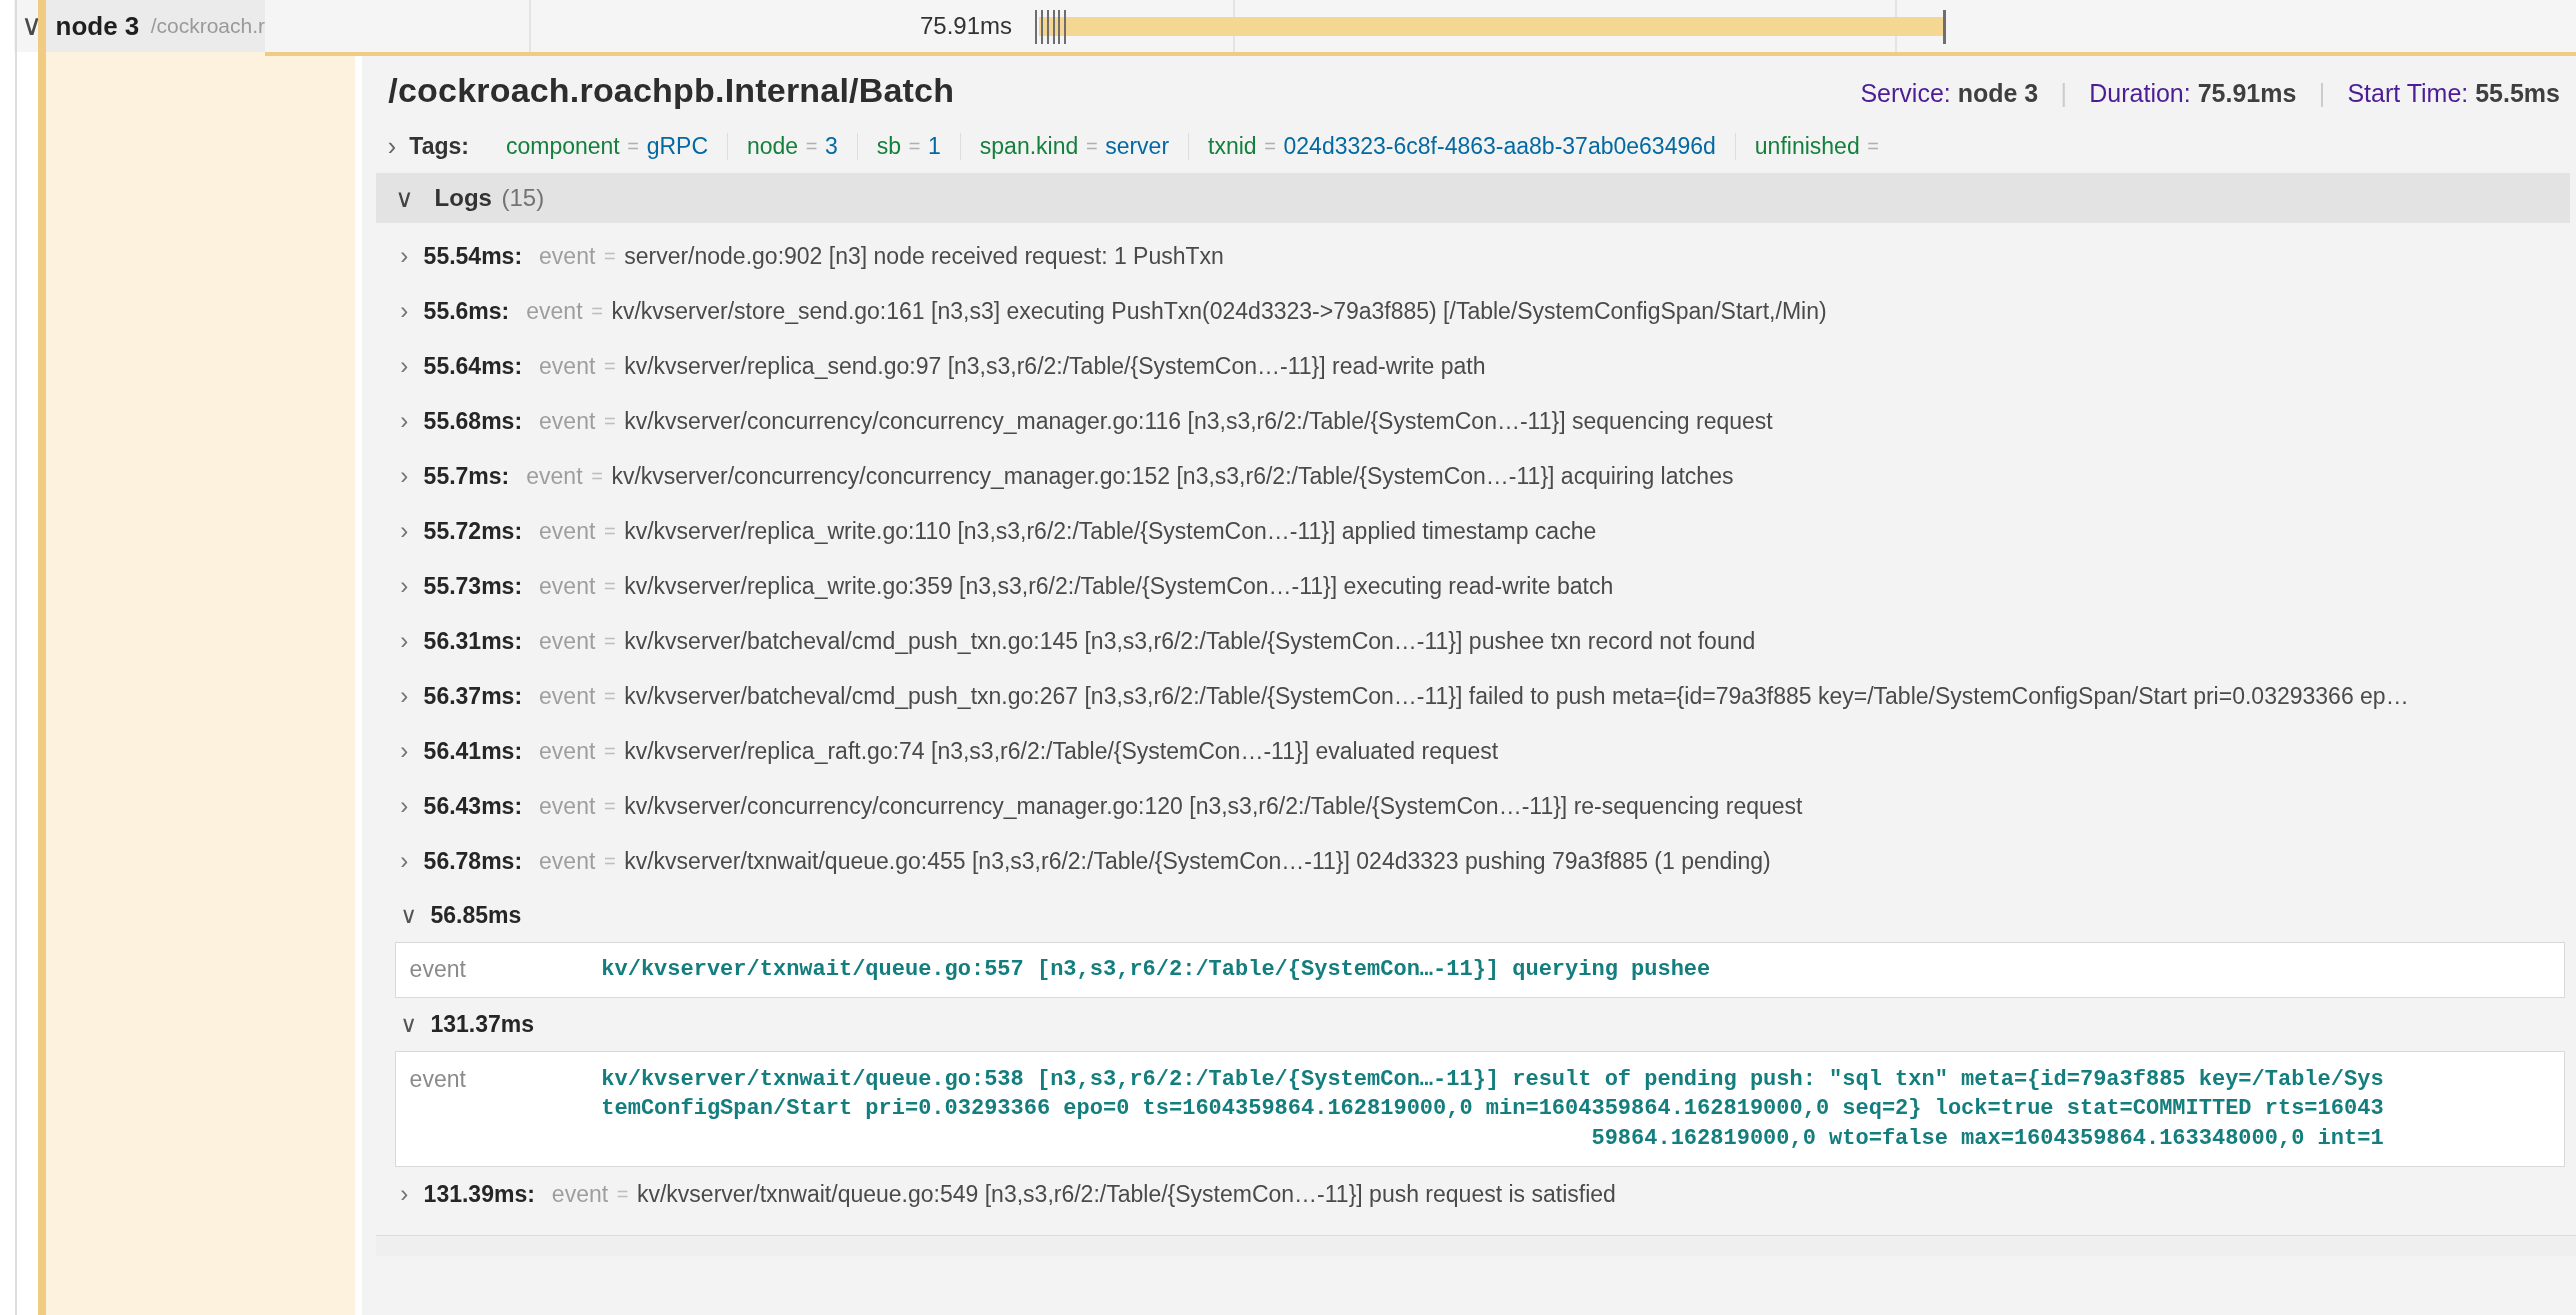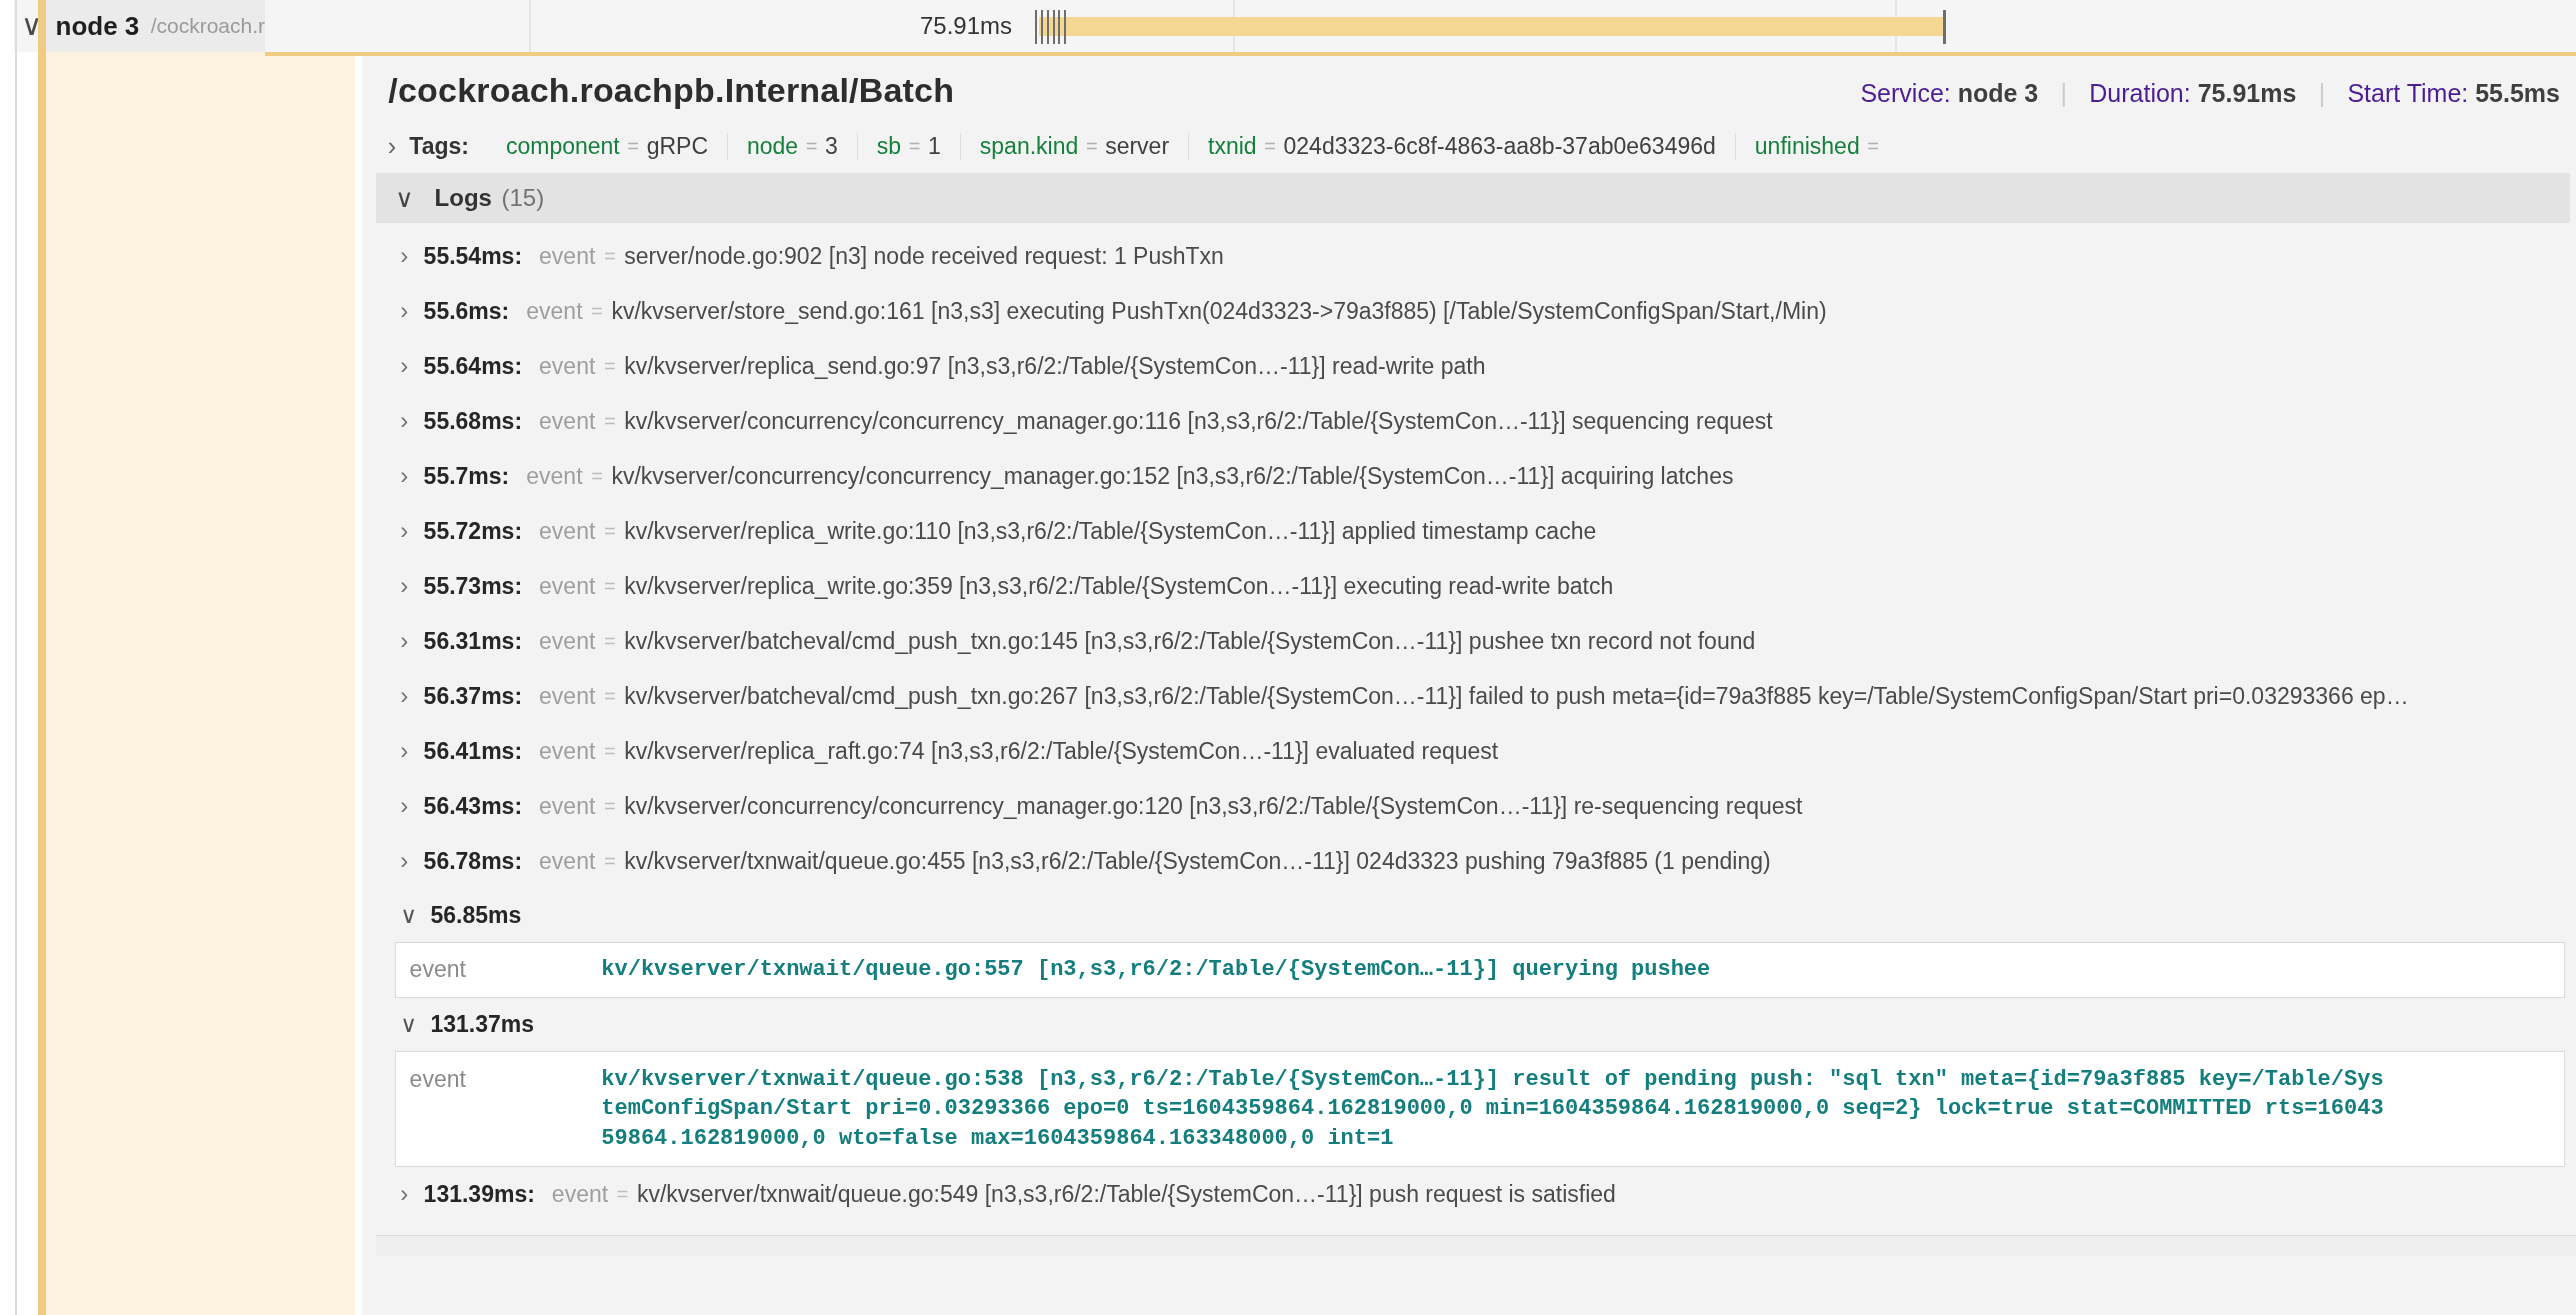--- a/index.html
+++ b/index.html
@@ -52,21 +52,21 @@
   .detail-meta .sep { color: #cccccc; margin: 0 15.3px; font-weight: normal; }
 
   
   .tags-row { display: flex; align-items: center; margin-top: 15.3px; height: 42px; font-size: 23px; white-space: nowrap; overflow: hidden; cursor: pointer; }
   .tags-row .chev { color: #666; font-size: 25px; margin: 0 13.3px 0 11.4px; }
   .tags-row .tags-label { font-weight: bold; color: #333; margin-right: 18px; }
   .tag-item { display: flex; align-items: center; padding: 0 19px; }
   .tag-item + .tag-item { border-left: 1.9px solid #ddd; }
   .tag-item .k { color: #15803d; }
   .tag-item .eq { color: #b0b0b0; margin: 0 7.6px; font-size: 20px; }
-  .tag-item .v { color: #404040; }
+  .tag-item .v { color: #0369a1; }
 
   
   .logs-bar { margin: 5.7px 5.7px 0 0; height: 50px; background: #e3e3e3; display: flex; align-items: center; font-size: 24px; cursor: pointer; }
   .logs-bar .chev { color: #444; font-size: 25px; margin: 0 21px 0 19px; }
   .logs-bar .logs-label { font-weight: bold; color: #333; margin-right: 9.5px; }
   .logs-bar .logs-count { color: #737373; }
 
   .log-entries { margin-top: 5.7px; }
   .log-row { height: 55px; display: flex; align-items: center; padding-left: 24px; font-size: 23px; white-space: nowrap; overflow: hidden; cursor: pointer; }
   .log-row .chev { color: #737373; font-size: 24px; margin-right: 15.3px; }
@@ -74,21 +74,21 @@
   .log-row .k { color: #9e9e9e; margin-right: 8.6px; }
   .log-row .eq { color: #bdbdbd; margin-right: 8.6px; font-size: 20px; }
   .log-row .v { color: #4a4a4a; }
 
   .log-expanded-header { height: 53px; display: flex; align-items: center; padding-left: 24px; font-size: 23px; cursor: pointer; }
   .log-expanded-header .chev { color: #555; font-size: 23px; margin-right: 13.3px; }
   .log-expanded-header .ts { font-weight: bold; color: #262626; }
 
   .log-kv-box { background: #fff; border: 1px solid #d9d9d9; margin: 0 11.4px 0 19px; padding: 12.4px 19px 12.4px 0; display: flex; }
   .log-kv-box .field { width: 205px; padding-left: 13.3px; color: #8a8a8a; font-size: 23px; line-height: 29.6px; flex: none; }
-  .log-kv-box .lines { font-family: "Liberation Mono", "DejaVu Sans Mono", monospace; font-weight: bold; font-size: 22px; line-height: 29.6px; color: var(--teal); }
+  .log-kv-box .lines { font-family: "Liberation Mono", "DejaVu Sans Mono", monospace; font-weight: bold; font-size: 22px; line-height: 29.6px; color: var(--teal); text-align: right; }
 
   .logs-footer { margin-top: 15.3px; font-size: 20px; color: #a3a3a3; padding-left: 1.9px; }
   .bottom-strip { margin-top: 13.3px; margin-right: 0; border-top: 1px solid #dcdcdc; height: 21px; background: #efefef; }
 </style>
 </head>
 <body>
 
 <div class="indent-guide"></div>
 
 <div class="timeline-row">

